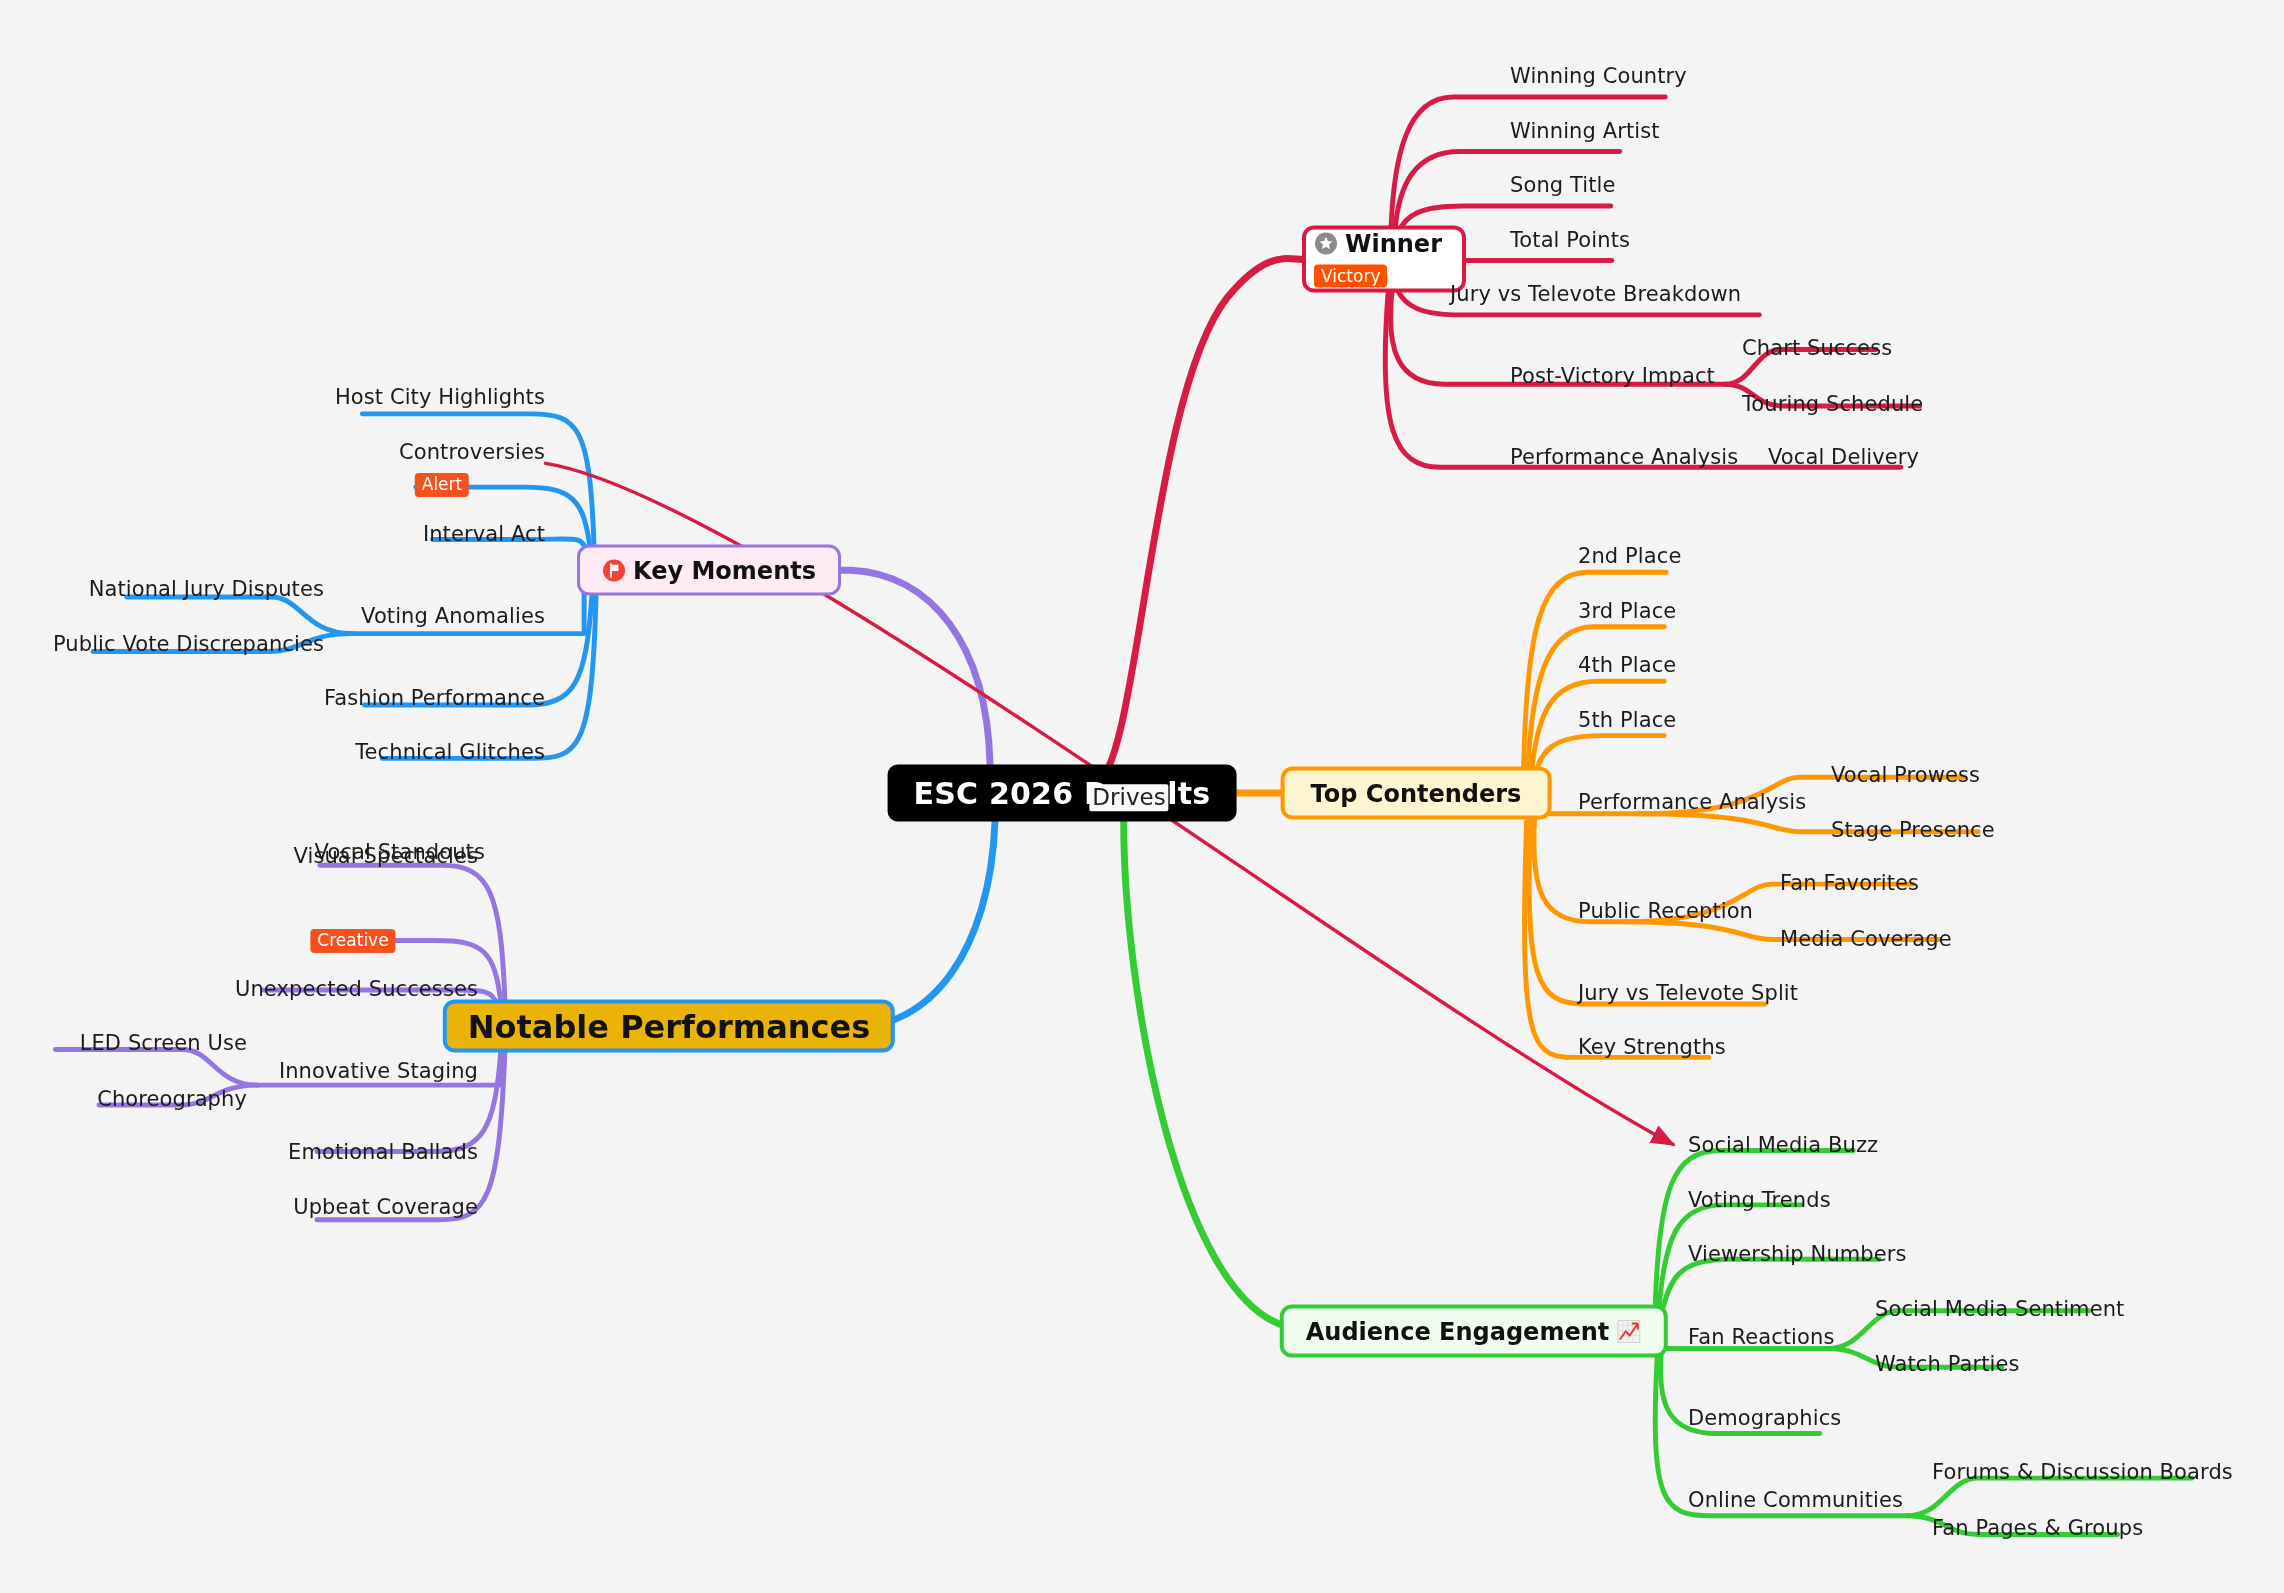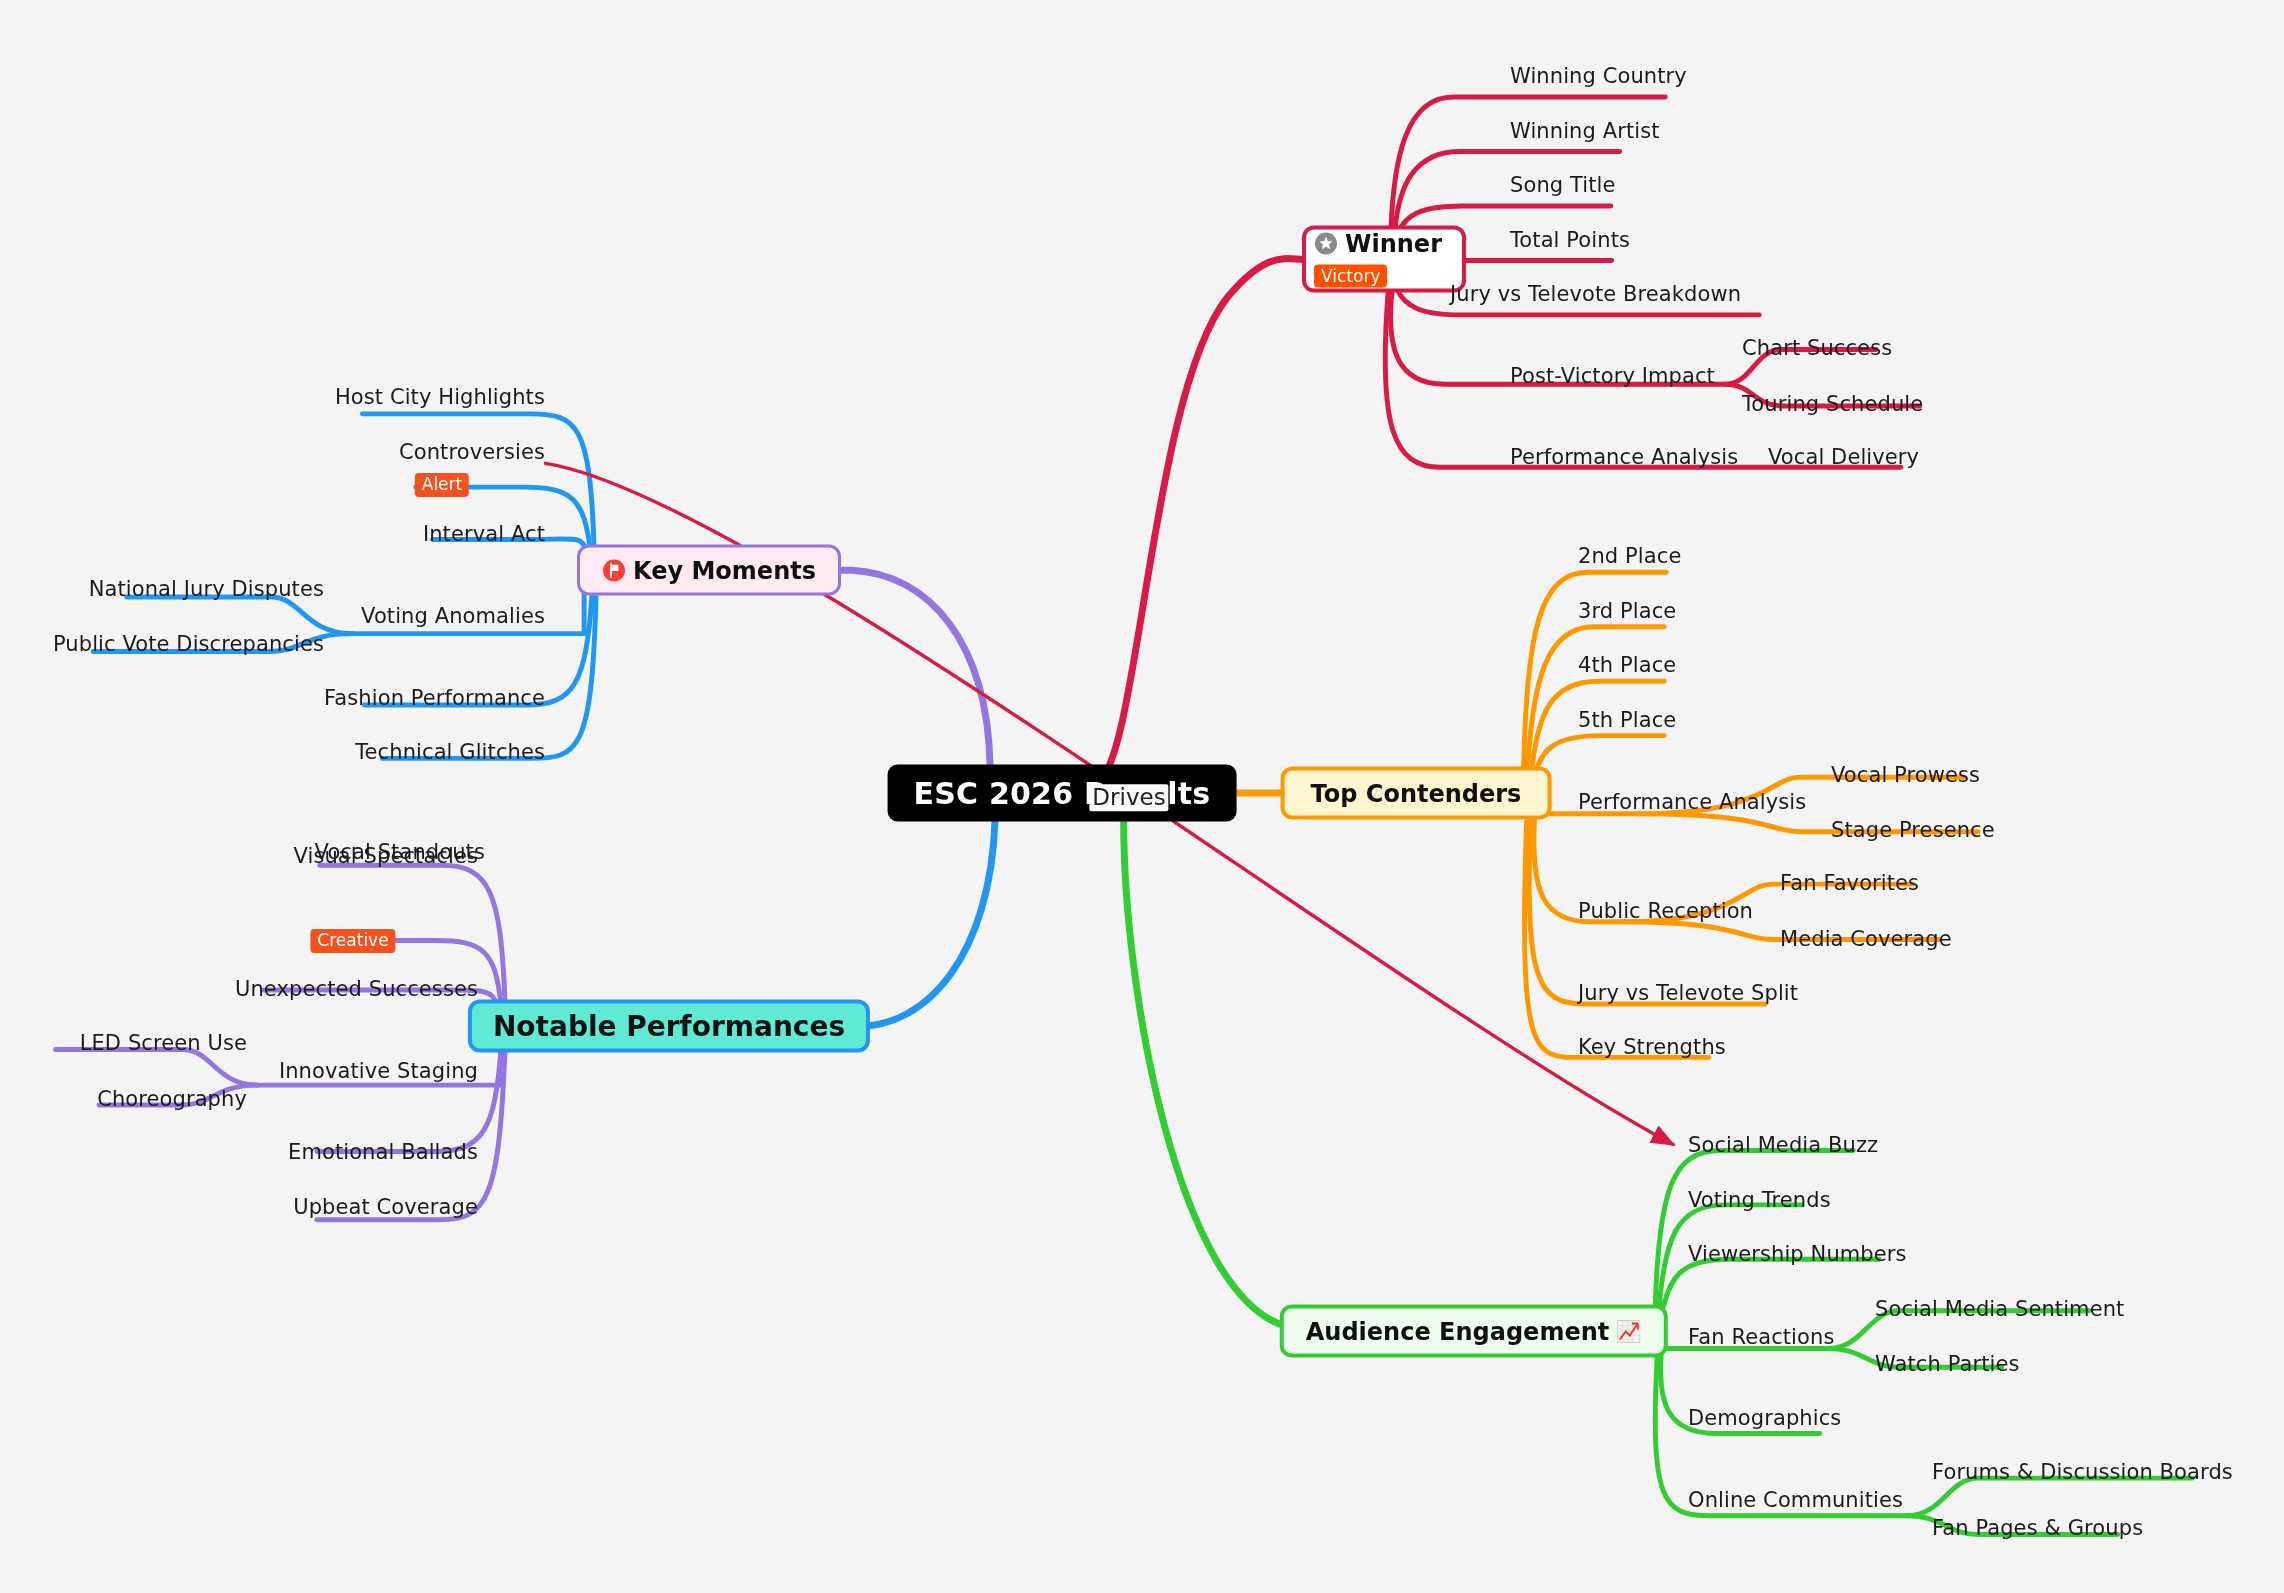--- a/index.html
+++ b/index.html
@@ -80,22 +80,22 @@
   #n-winner .badge{
     background:#ff5000;color:#fff;font-weight:normal;
     font-size:17px;padding:3px 7px;border-radius:4px;line-height:1;
   }
 
   #n-key{
     background:#fdeaf2;border:3px solid #9575e0;color:#111;
     font-size:24px;height:51px;padding:0 22px;
   }
   #n-notable{
-    background:#5eead4;border:4px solid #2196f3;color:#111;
-    font-size:28px;height:53px;padding:0 21px;
+    background:#eab308;border:4px solid #2196f3;color:#111;
+    font-size:32px;height:53px;padding:0 21px;
   }
   #n-top{
     background:#fdf5cf;border:4px solid #ff9800;color:#111;
     font-size:24px;height:53px;padding:0 26px;
   }
   #n-aud{
     background:#effdef;border:4px solid #33cc33;color:#111;
     font-size:24px;height:53px;padding:0 22px;
   }
 

